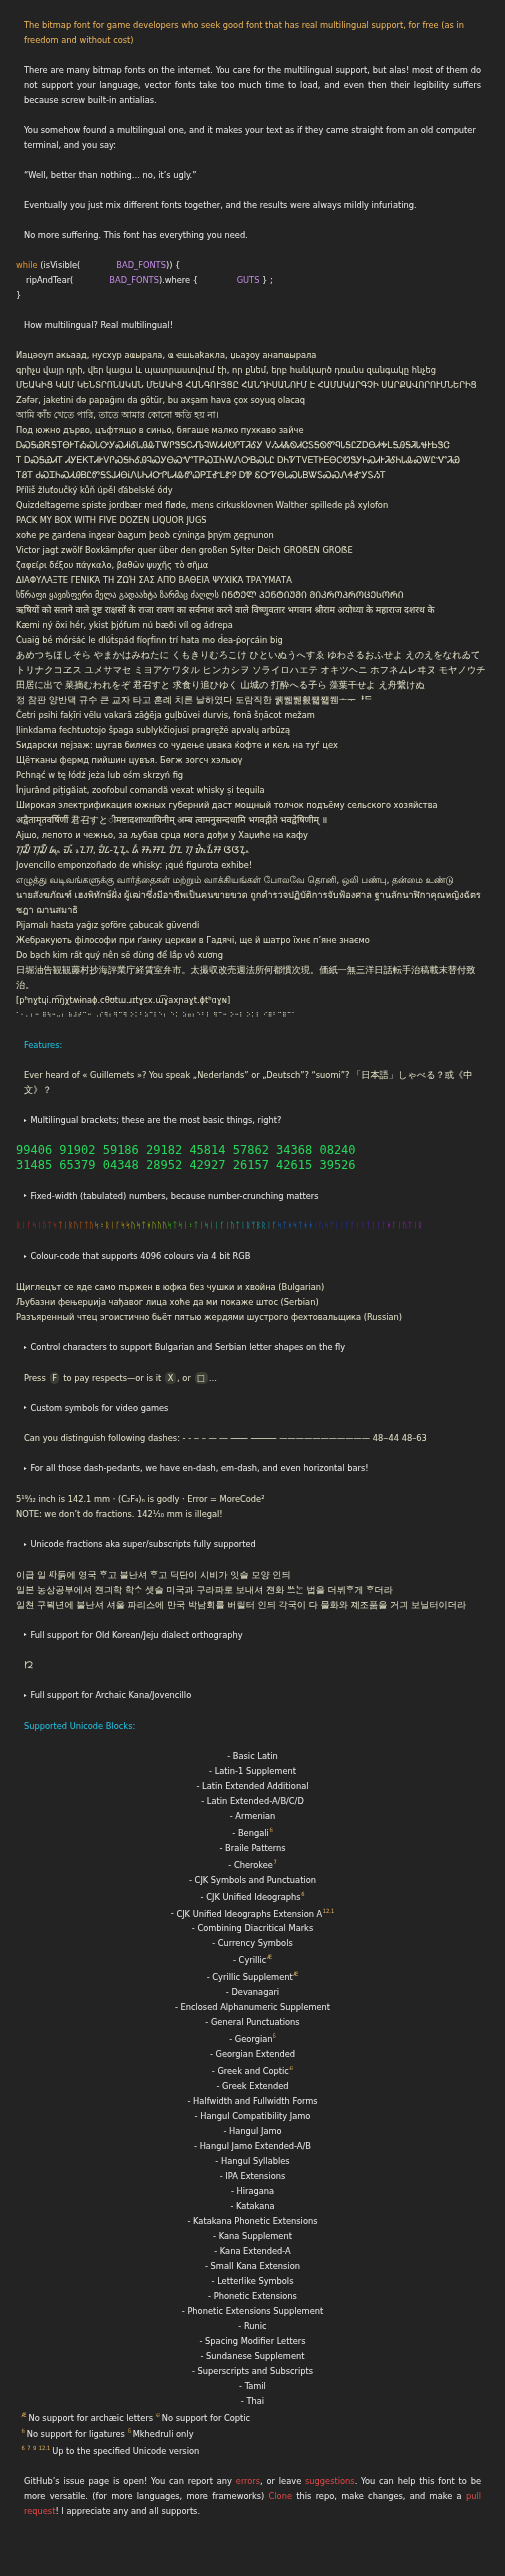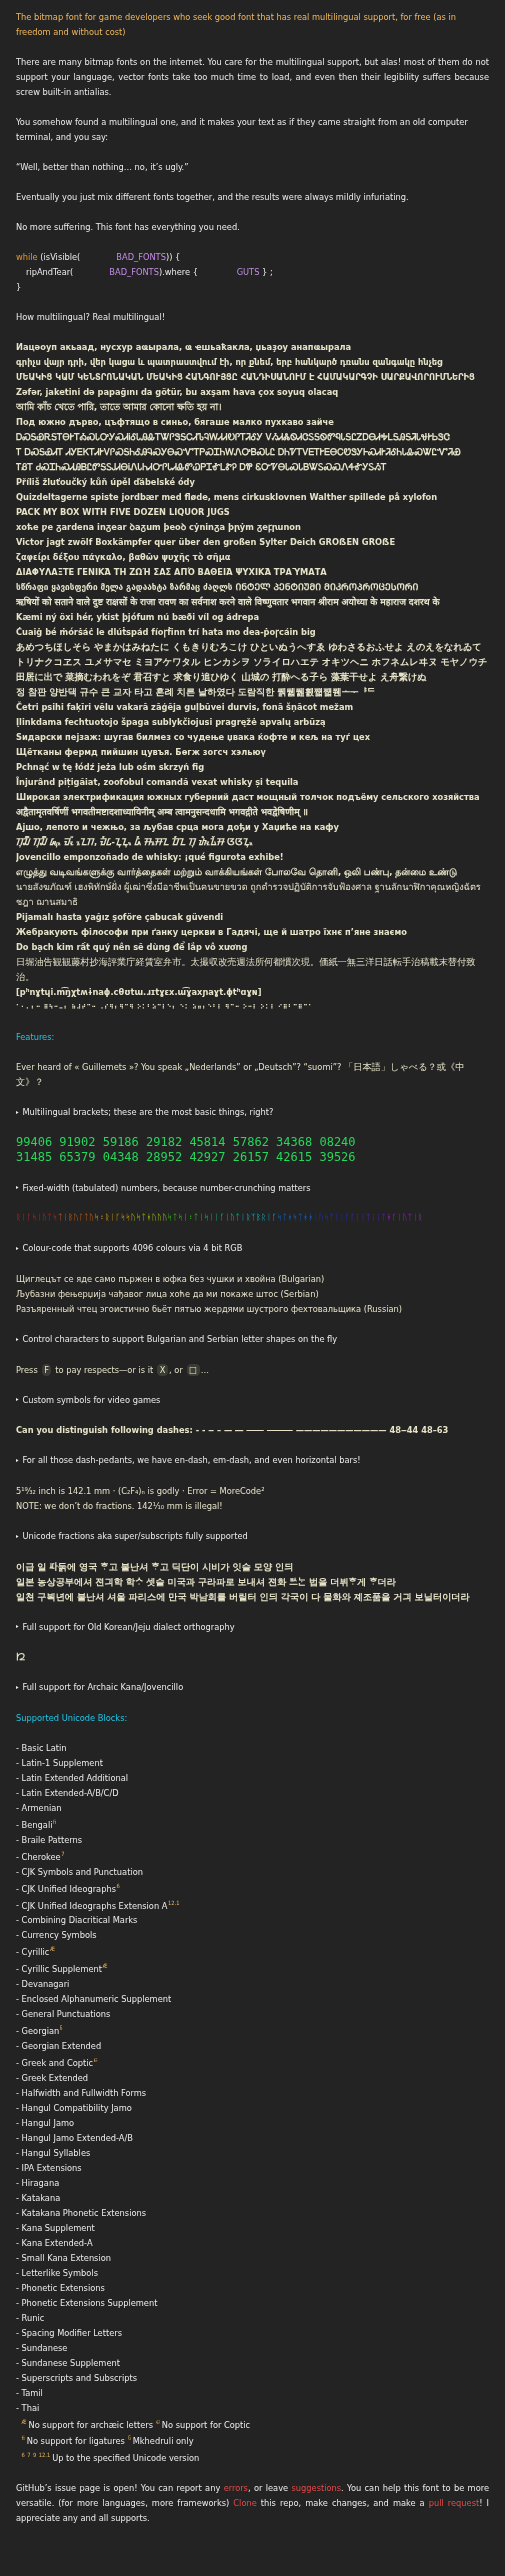--- a/index.html
+++ b/index.html
@@ -7,47 +7,47 @@
     width: 505px;
     height: 2576px;
     background: #232323;
     color: #ececec;
     font-family: "DejaVu Sans Condensed", "DejaVu Sans", sans-serif;
     font-size: 9.2px;
     line-height: 15px;
     overflow: hidden;
   }
   .page { padding: 8.8px 16px 0 16px; }
-  p { margin: 0; }
+  p { margin: 8px; }
   .block { margin-bottom: 15px; }
   .tagline { color: #f0b85c; }
   .cream { color: #e6e3c8; }
   .justify { text-align: justify; }
   .code { line-height: 15px; }
   .kw { color: #e8962c; }
   .const { color: #c58ce8; margin-left: 36px; }
   .indent { padding-left: 10px; }
-  .line { white-space: nowrap; overflow: hidden; font-weight: bold; }
+  .line { white-space: nowrap; overflow: hidden; }
   .wrap { white-space: normal; }
   .heading { color: #22c6e8; }
   .bullet::before { content: "\25B8"; font-size: 5.7px; margin-right: 3.8px; vertical-align: 1.3px; }
   .numbers { color: #27d65a; font-family: "DejaVu Sans Mono", monospace; font-size: 12px; }
   .runic { white-space: nowrap; font-size: 8.2px; letter-spacing: 0.3px; }
   .runic span { display: inline-block; }
   .key {
     display: inline-block;
     background: #3b3d35;
     color: #e6e3c8;
     border-radius: 4.4px;
     padding: 0 2.5px;
     margin: 0 1.3px;
     line-height: 12.6px;
   }
   .blocks-list { list-style: none; margin: 0; padding: 0; }
-  .blocks-list li { line-height: 15px; }
+  .blocks-list li { line-height: 15px; text-align: center; }
   .blocks-list li::before { content: "- "; }
   sup.fn { color: #f0b85c; font-size: 5.7px; vertical-align: 3.8px; margin-left: 0.6px; }
   .foot { padding-left: 5px; }
   .foot sup.fn { margin-right: 1.9px; }
   .red { color: #e54848; }
   .braille { color: #e6e3c8; font-size: 6.3px; letter-spacing: 0.6px; }
 </style>
 </head>
 <body>
 
@@ -93,21 +93,21 @@
     <div class="line">トリナクコヱス ユメサマセ ミヨアケワタル ヒンカシヲ ソライロハエテ オキツヘニ ホフネムレヰヌ モヤノウチ</div>
     <div class="line">田居に出で 菜摘むわれをぞ 君召すと 求食り追ひゆく 山城の 打酔へる子ら 藻葉干せよ え舟繋けぬ</div>
     <div class="line">정 참판 양반댁 규수 큰 교자 타고 혼례 치른 날하였다 도람직한 퀡뛟뛢휈쨻쨻쮄ᅩᅮᅣᄃ</div>
     <div class="line">Četri psihi faķīri vēlu vakarā zāģēja guļbūvei durvis, fonā šņācot mežam</div>
     <div class="line">Įlinkdama fechtuotojo špaga sublykčiojusi pragręžė apvalų arbūzą</div>
     <div class="line">Ѕидарски пејзаж: шугав билмез со чудење џвака ќофте и кељ на туѓ цех</div>
     <div class="line">Щётканы фермд пийшин цувъя. Бөгж зогсч хэльюү</div>
     <div class="line">Pchnąć w tę łódź jeża lub ośm skrzyń fig</div>
     <div class="line">Înjurând pițigăiat, zoofobul comandă vexat whisky și tequila</div>
     <div class="line">Широкая электрификация южных губерний даст мощный толчок подъёму сельского хозяйства</div>
-    <div class="line">अद्वैतामृतवर्षिणीं भगवतीमष्टादशाध्यायिनीम् अम्ब त्वामनुसन्दधामि भगवद्गीते भवद्वेषिणीम् ॥</div>
+    <div class="line">अद्वैतामृतवर्षिणीं 君召すとीमष्टादशाध्यायिनीम् अम्ब त्वामनुसन्दधामि भगवद्गीते भवद्वेषिणीम् ॥</div>
     <div class="line">Ајшо, лепото и чежњо, за љубав срца мога дођи у Хаџиће на кафу</div>
     <div class="line">ᮊᮥᮎᮤᮀ ᮊᮥᮎᮤᮀ ᮏᮥᮂ ᮙᮧᮁ ᮔᮦᮊ, ᮙᮤᮄ-ᮔᮥᮔᮥᮂ ᮓᮤ ᮞᮞᮦᮔ ᮕᮤᮔ ᮊᮥ ᮒᮧᮀᮍᮨᮞ ᮃᮃᮔᮥᮂ</div>
     <div class="line">Jovencillo emponzoñado de whisky: ¡qué figurota exhibe!</div>
     <div class="line">எழுத்து வடிவங்களுக்கு வார்த்தைகள் மற்றும் வாக்கியங்கள் போலவே தொனி, ஒலி பண்பு, தன்மை உண்டு</div>
     <div class="wrap">นายสังฆภัณฑ์ เฮงพิทักษ์ฝั่ง ผู้เฒ่าซึ่งมีอาชีพเป็นฅนขายขวด ถูกตำรวจปฏิบัติการจับฟ้องศาล ฐานลักนาฬิกาคุณหญิงฉัตรชฎา ฌานสมาธิ</div>
     <div class="line">Pijamalı hasta yağız şoföre çabucak güvendi</div>
     <div class="line">Жебракують філософи при ґанку церкви в Гадячі, ще й шатро їхнє п’яне знаємо</div>
     <div class="line">Do bạch kim rất quý nên sẽ dùng để lắp vô xương</div>
     <div class="wrap">日堀油告観観藤村抄海評業庁経賃室弁市。太撮収改売週法所何都慣次現。価紙一無三洋日話転手治稿載末替付致治。</div>
     <div class="line">[pʰnɣtɥi.m͡ŋχtʍɨnaɸ.cθʊtɯ.ɹɪtɣɛx.ɯ͡ɣaxɲaɣt.ɸtʰɑɣɴ]</div>
@@ -198,21 +198,20 @@
       <li><span>Katakana</span></li>
       <li><span>Katakana Phonetic Extensions</span></li>
       <li><span>Kana Supplement</span></li>
       <li><span>Kana Extended-A</span></li>
       <li><span>Small Kana Extension</span></li>
       <li><span>Letterlike Symbols</span></li>
       <li><span>Phonetic Extensions</span></li>
       <li><span>Phonetic Extensions Supplement</span></li>
       <li><span>Runic</span></li>
       <li><span>Spacing Modifier Letters</span></li>
-      <li><span>Sundanese</span></li>
       <li><span>Sundanese Supplement</span></li>
       <li><span>Superscripts and Subscripts</span></li>
       <li><span>Tamil</span></li>
       <li><span>Thai</span></li>
     </ul>
 
   <div class="block foot" id="footnotes">
       <div><sup class="fn">Æ</sup><span>No support for archæic letters</span> <sup class="fn">Ⲉ</sup><span>No support for Coptic</span></div>
       <div><sup class="fn">ﬁ</sup><span>No support for ligatures</span> <sup class="fn">ნ</sup><span>Mkhedruli only</span></div>
       <div><sup class="fn">6</sup><sup class="fn">7</sup><sup class="fn">9</sup><sup class="fn">12.1</sup><span>Up to the specified Unicode version</span></div>

